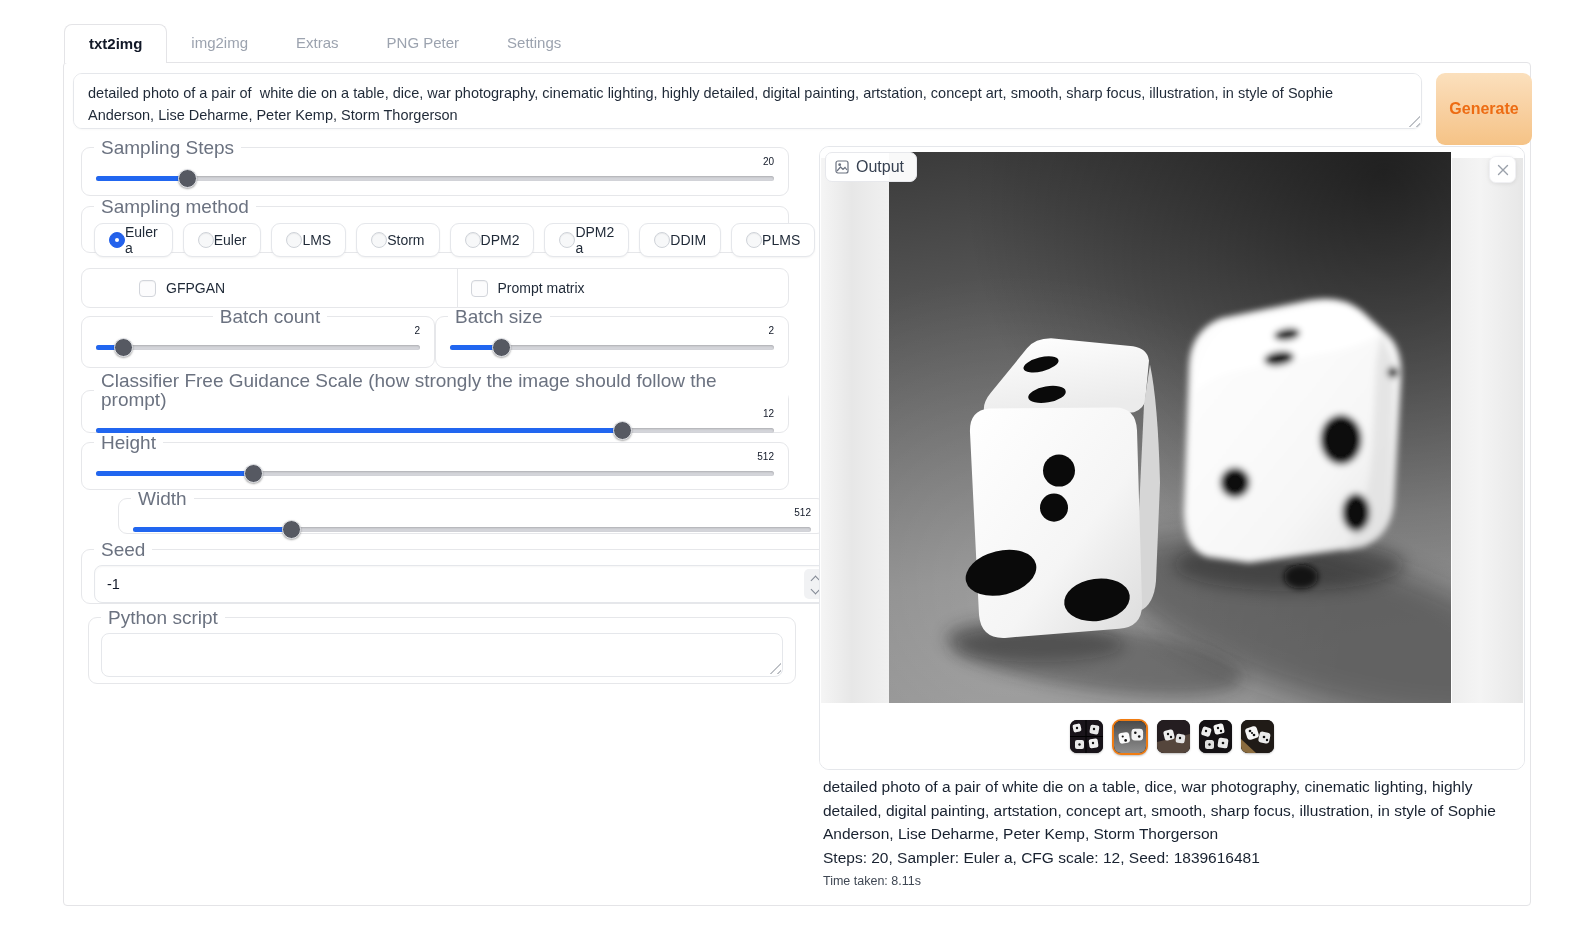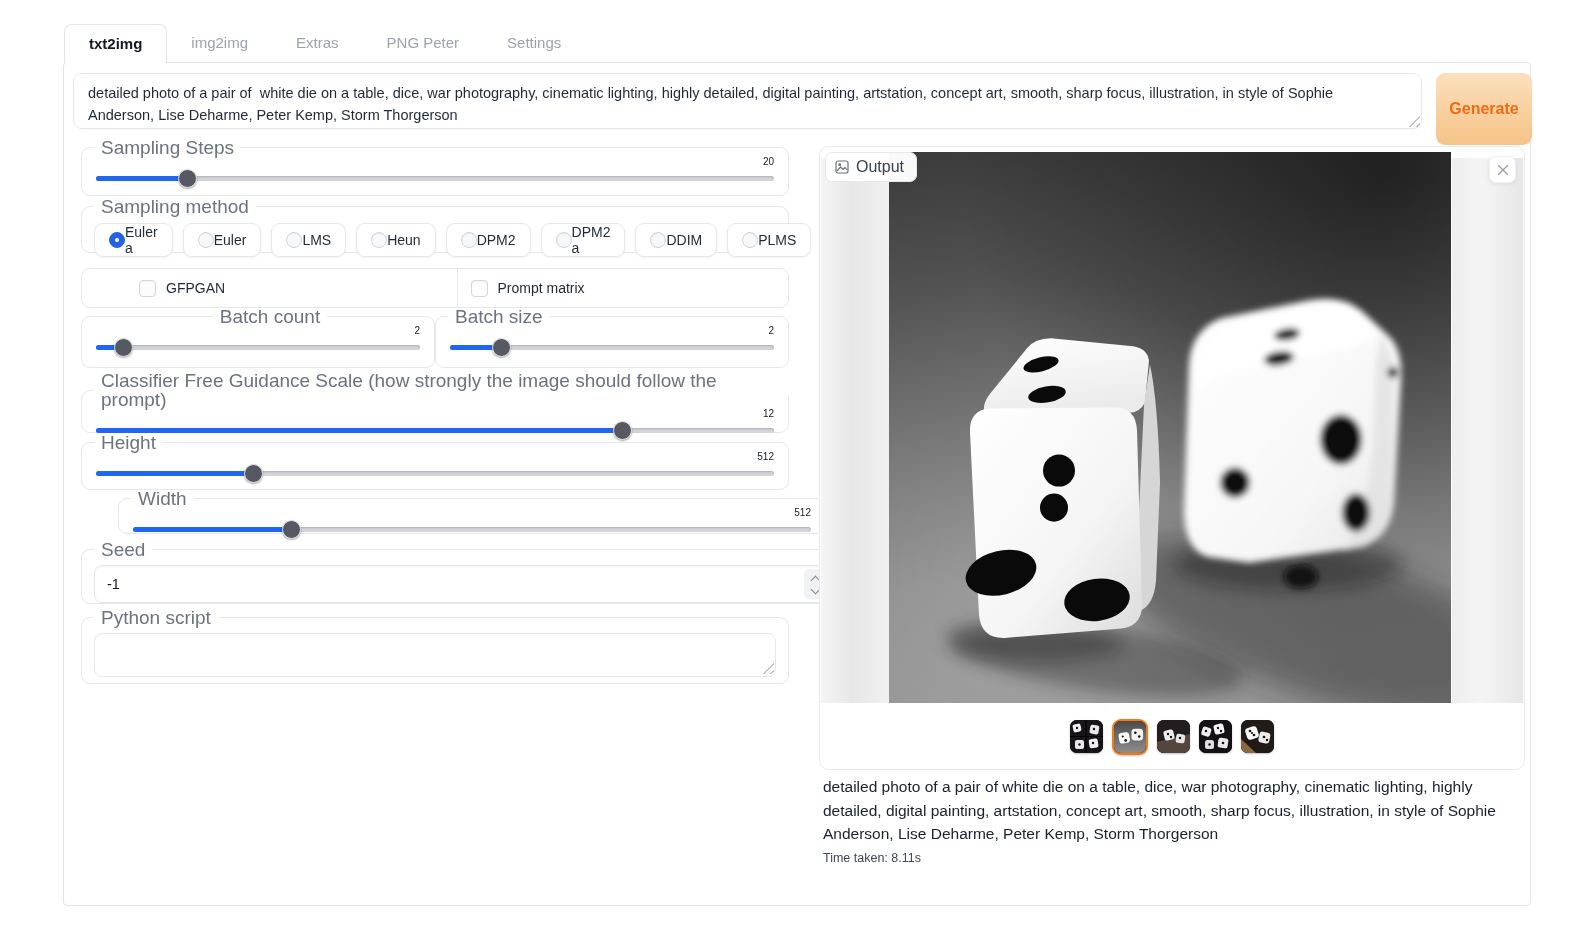--- a/index.html
+++ b/index.html
@@ -154,21 +154,21 @@
       <div class="chip">
           <span class="radio"></span>
           <span>Euler</span>
         </div>
       <div class="chip">
           <span class="radio"></span>
           <span>LMS</span>
         </div>
       <div class="chip">
           <span class="radio"></span>
-          <span>Heun</span>
+          <span>Storm</span>
         </div>
       <div class="chip">
           <span class="radio"></span>
           <span>DPM2</span>
         </div>
       <div class="chip">
           <span class="radio"></span>
           <span>DPM2 a</span>
         </div>
       <div class="chip">
@@ -245,21 +245,21 @@
     <legend>Seed</legend>
     <div class="numbox">
       <input value="-1" style="">
       <span class="spin">
         <span class="chev"></span>
         <span class="chev down"></span>
       </span>
     </div>
   </fieldset>
 
-  <fieldset style="left:17px; top:545px; width:708px; height:76px;">
+  <fieldset style="left:24px; top:545px; width:708px; height:76px;">
     <legend>Python script</legend>
     <div class="pywrap">
       <textarea class="py-ta" style=""></textarea>
       <div class="rhandle rh-py"></div>
     </div>
   </fieldset>
 
   <div class="gallery">
     <div class="viewer">
       <div class="sideL"></div>
@@ -427,16 +427,17 @@
           <rect x="18" y="12" width="11" height="11" rx="3" fill="#ececec" transform="rotate(12 23 17)"></rect>
           <circle cx="23" cy="17" r="1.3" fill="#111"></circle>
             <circle cx="26" cy="20" r="1.2" fill="#111"></circle>
         </svg>
       </button>
     </div>
   </div>
 
   <div class="caption">
     <div class="cap-p">detailed photo of a pair of white die on a table, dice, war photography, cinematic lighting, highly detailed, digital painting, artstation, concept art, smooth, sharp focus, illustration, in style of Sophie Anderson, Lise Deharme, Peter Kemp, Storm Thorgerson</div>
+    <div class="cap-params">Steps: 20, Sampler: Euler a, CFG scale: 12, Seed: 1839616481</div>
     <div class="cap-time">Time taken: 8.11s</div>
   </div>
 
 </div>
 
 </body></html>

